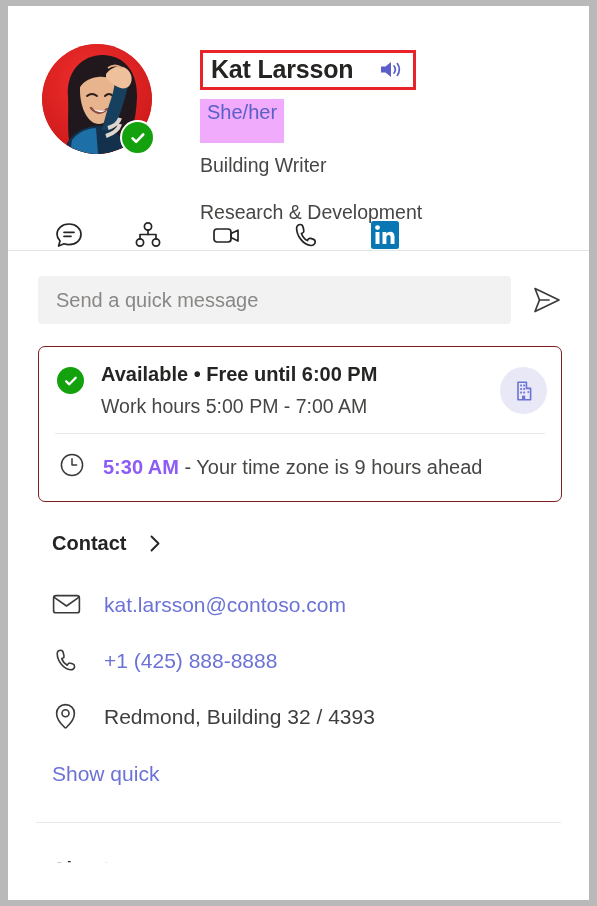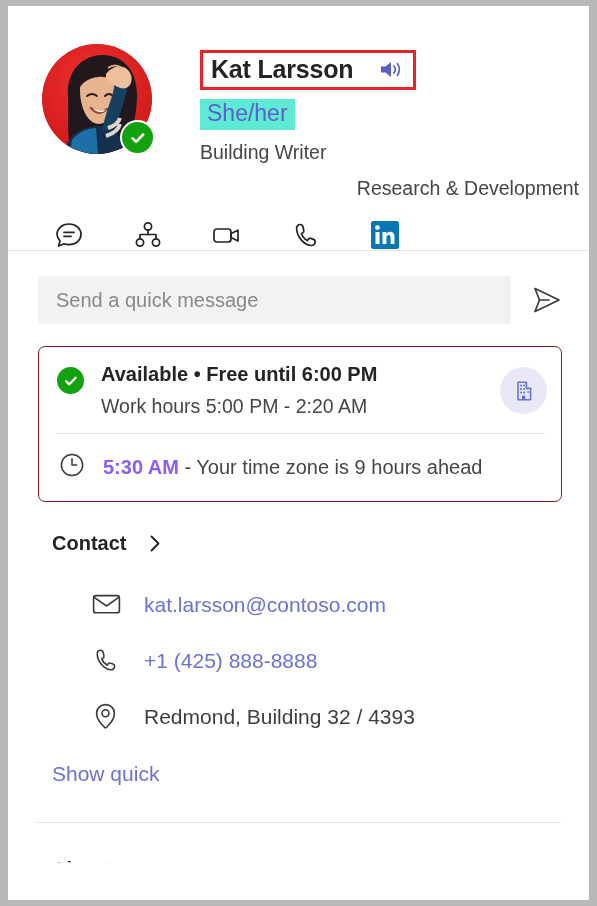--- a/index.html
+++ b/index.html
@@ -90,34 +90,34 @@
     font-size: 25px;
     font-weight: bold;
     color: #252423;
     letter-spacing: -0.2px;
     line-height: 1.08;
   }
 
   .pronouns-row { margin-top: 9px; }
   .pronouns {
     display: inline-block;
-    background: #5eead4;
+    background: #f0abfc;
     color: #5b5fc7;
-    font-size: 23px;
-    padding: 2px 7px 4px 7px;
+    font-size: 20px;
+    padding: 2px 7px 20px 7px;
     line-height: 1.1;
   }
 
   .job-title, .department {
     font-size: 19.5px;
     color: #484644;
     line-height: 1.0;
     margin-top: 13px;
   }
-  .department { margin-top: 16px; text-align: right; }
+  .department { margin-top: 27px; }
 
   
   .action-row {
     position: absolute;
     left: 44px;
     top: 212px;
     display: flex;
     align-items: center;
     gap: 45px;
   }
@@ -244,21 +244,21 @@
     margin: 30px 0 0 44px;
     width: max-content;
     cursor: pointer;
   }
   .contact-title {
     font-size: 20px;
     font-weight: bold;
     color: #252423;
   }
 
-  .contact-list { margin-top: 21px; padding-left: 40px; }
+  .contact-list { margin-top: 21px; }
   .contact-item {
     display: flex;
     align-items: center;
     padding: 9px 0 9px 44px;
     min-height: 38px;
   }
   .contact-item .ci-icon {
     width: 30px;
     flex: 0 0 auto;
     display: flex;
@@ -434,21 +434,21 @@
 
   <div class="status-card">
     <div class="status-top">
       <div class="status-icon-av">
         <svg width="16" height="16" viewBox="0 0 16 16">
           <path d="M3.2 8.3 L6.3 11.3 L12.7 4.8" stroke="#ffffff" stroke-width="2.3" fill="none" stroke-linecap="round" stroke-linejoin="round"></path>
         </svg>
       </div>
       <div class="status-text">
         <div class="status-line1">Available • Free until 6:00 PM</div>
-        <div class="status-line2">Work hours 5:00 PM - 2:20 AM</div>
+        <div class="status-line2">Work hours 5:00 PM - 7:00 AM</div>
       </div>
       <div class="building-circle">
         <svg width="26" height="26" viewBox="0 0 26 26">
           <path d="M7 4.2 H15.4 V10.4 H19.6 V21.8 H7 Z" fill="none" stroke="#6b72d6" stroke-width="1.6" stroke-linejoin="round"></path>
           <rect x="9.2" y="6.6" width="1.8" height="1.8" fill="#6b72d6"></rect>
           <rect x="12.2" y="6.6" width="1.8" height="1.8" fill="#6b72d6"></rect>
           <rect x="9.2" y="10.1" width="1.8" height="1.8" fill="#6b72d6"></rect>
           <rect x="12.2" y="10.1" width="1.8" height="1.8" fill="#6b72d6"></rect>
           <rect x="9.2" y="13.6" width="1.8" height="1.8" fill="#6b72d6"></rect>
           <rect x="12.2" y="13.6" width="1.8" height="1.8" fill="#6b72d6"></rect>

